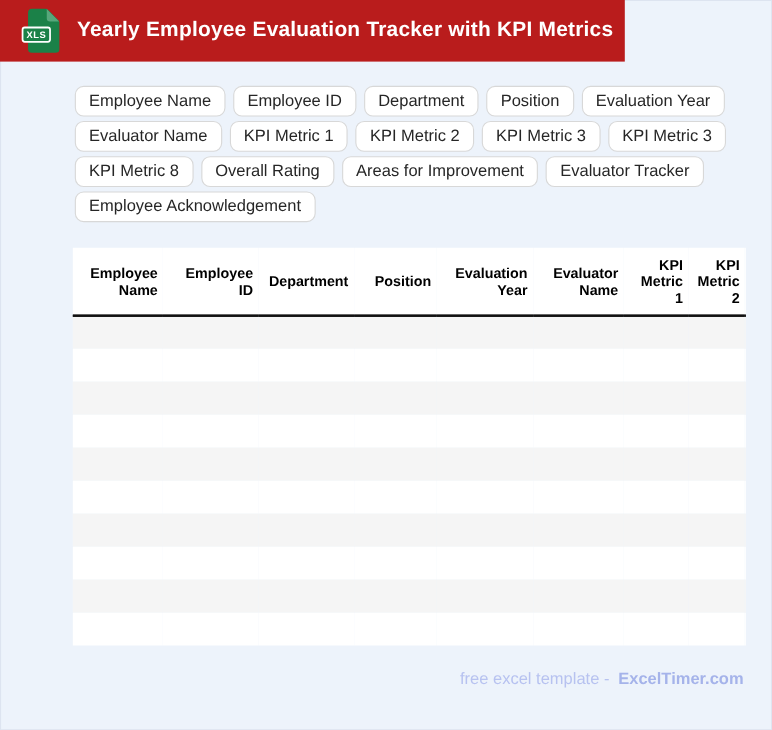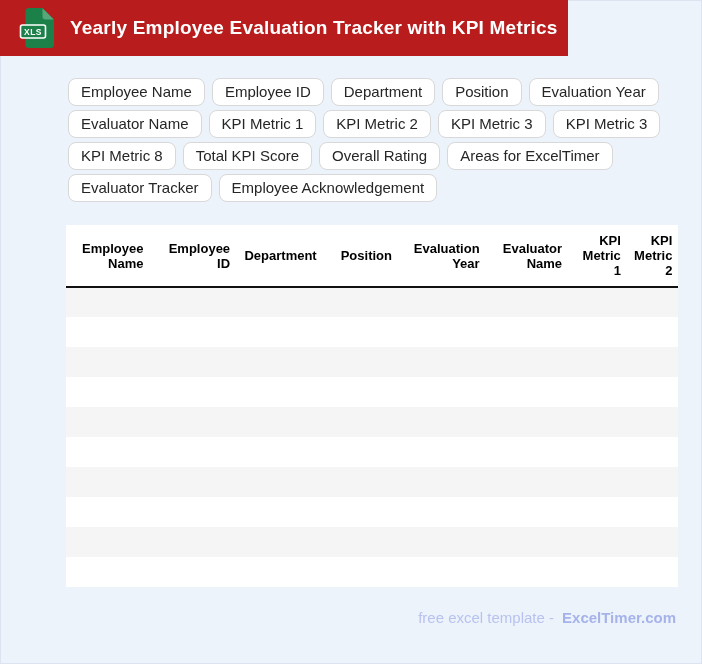--- a/index.html
+++ b/index.html
@@ -102,23 +102,22 @@
     <span class="chip">Employee ID</span>
     <span class="chip">Department</span>
     <span class="chip">Position</span>
     <span class="chip">Evaluation Year</span>
     <span class="chip">Evaluator Name</span>
     <span class="chip">KPI Metric 1</span>
     <span class="chip">KPI Metric 2</span>
     <span class="chip">KPI Metric 3</span>
     <span class="chip">KPI Metric 3</span>
     <span class="chip">KPI Metric 8</span>
-    <span class="chip">Total KPI Score</span>
     <span class="chip">Overall Rating</span>
-    <span class="chip">Areas for ExcelTimer</span>
+    <span class="chip">Areas for Improvement</span>
     <span class="chip">Evaluator Tracker</span>
     <span class="chip">Employee Acknowledgement</span>
   </div>
 
 <div class="table-clip">
   <table>
     <colgroup>
         <col style="width: 80px;">
         <col style="width: 84px;">
         <col style="width: 84px;">

